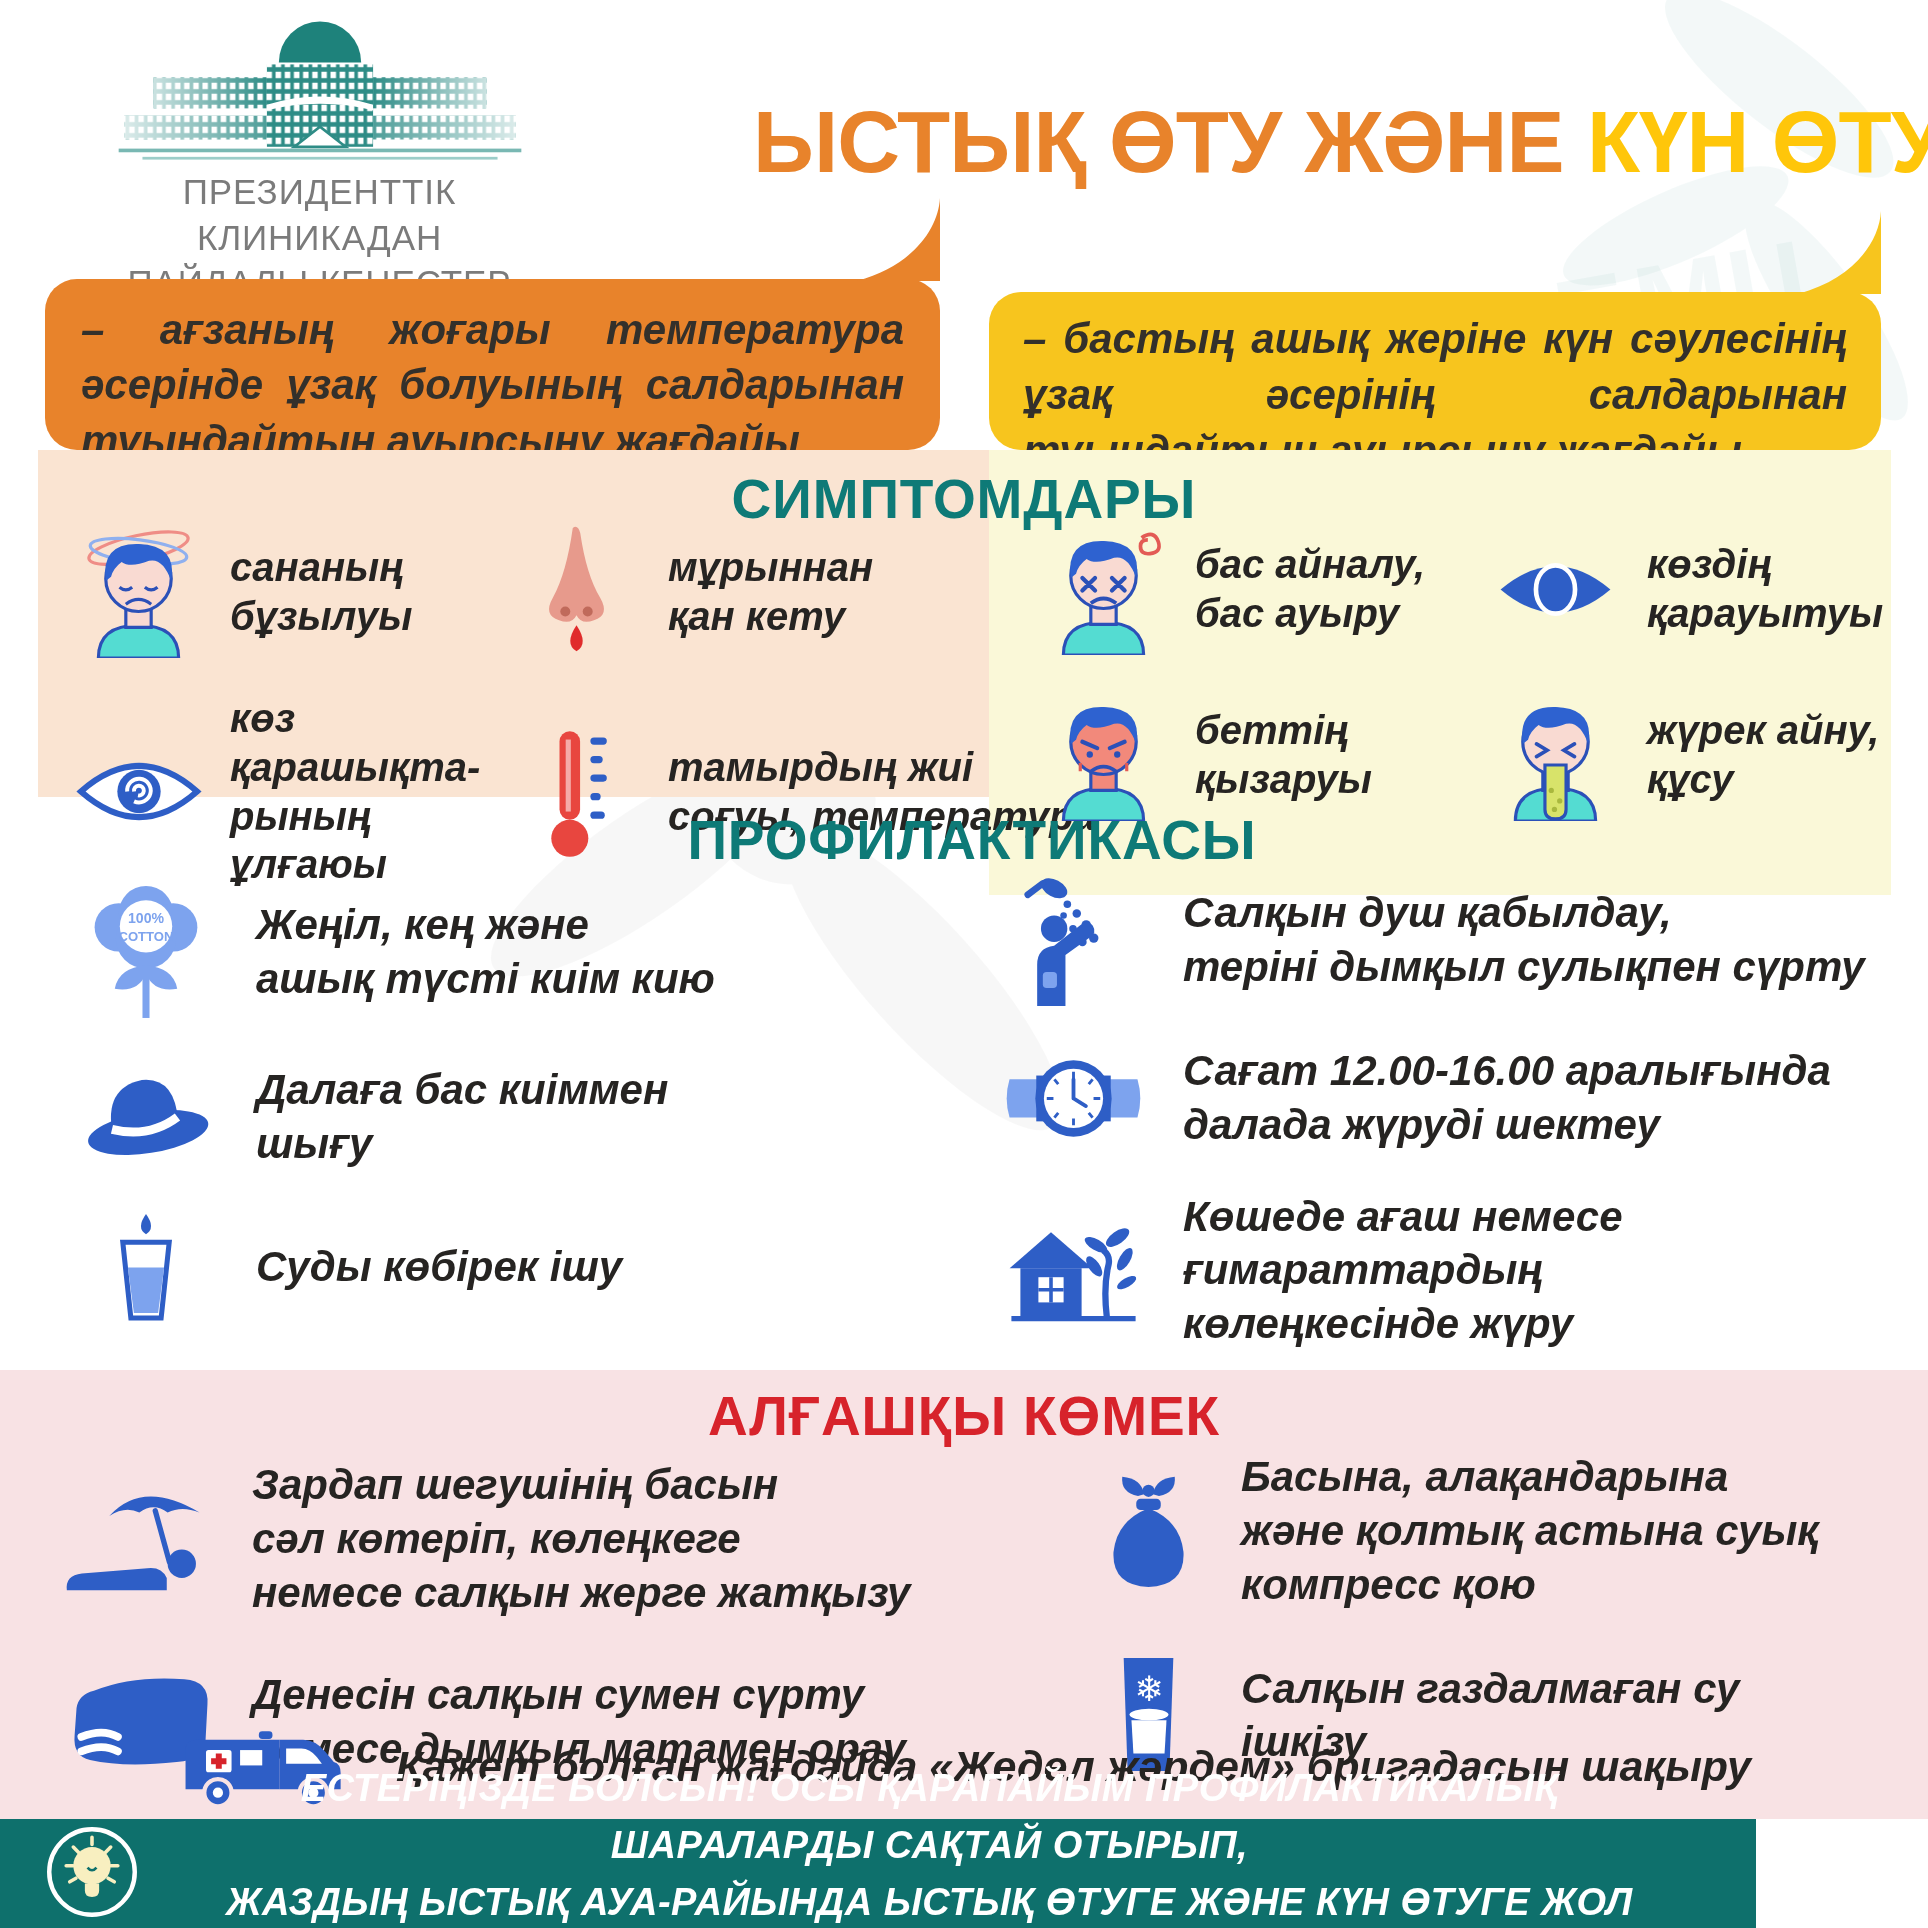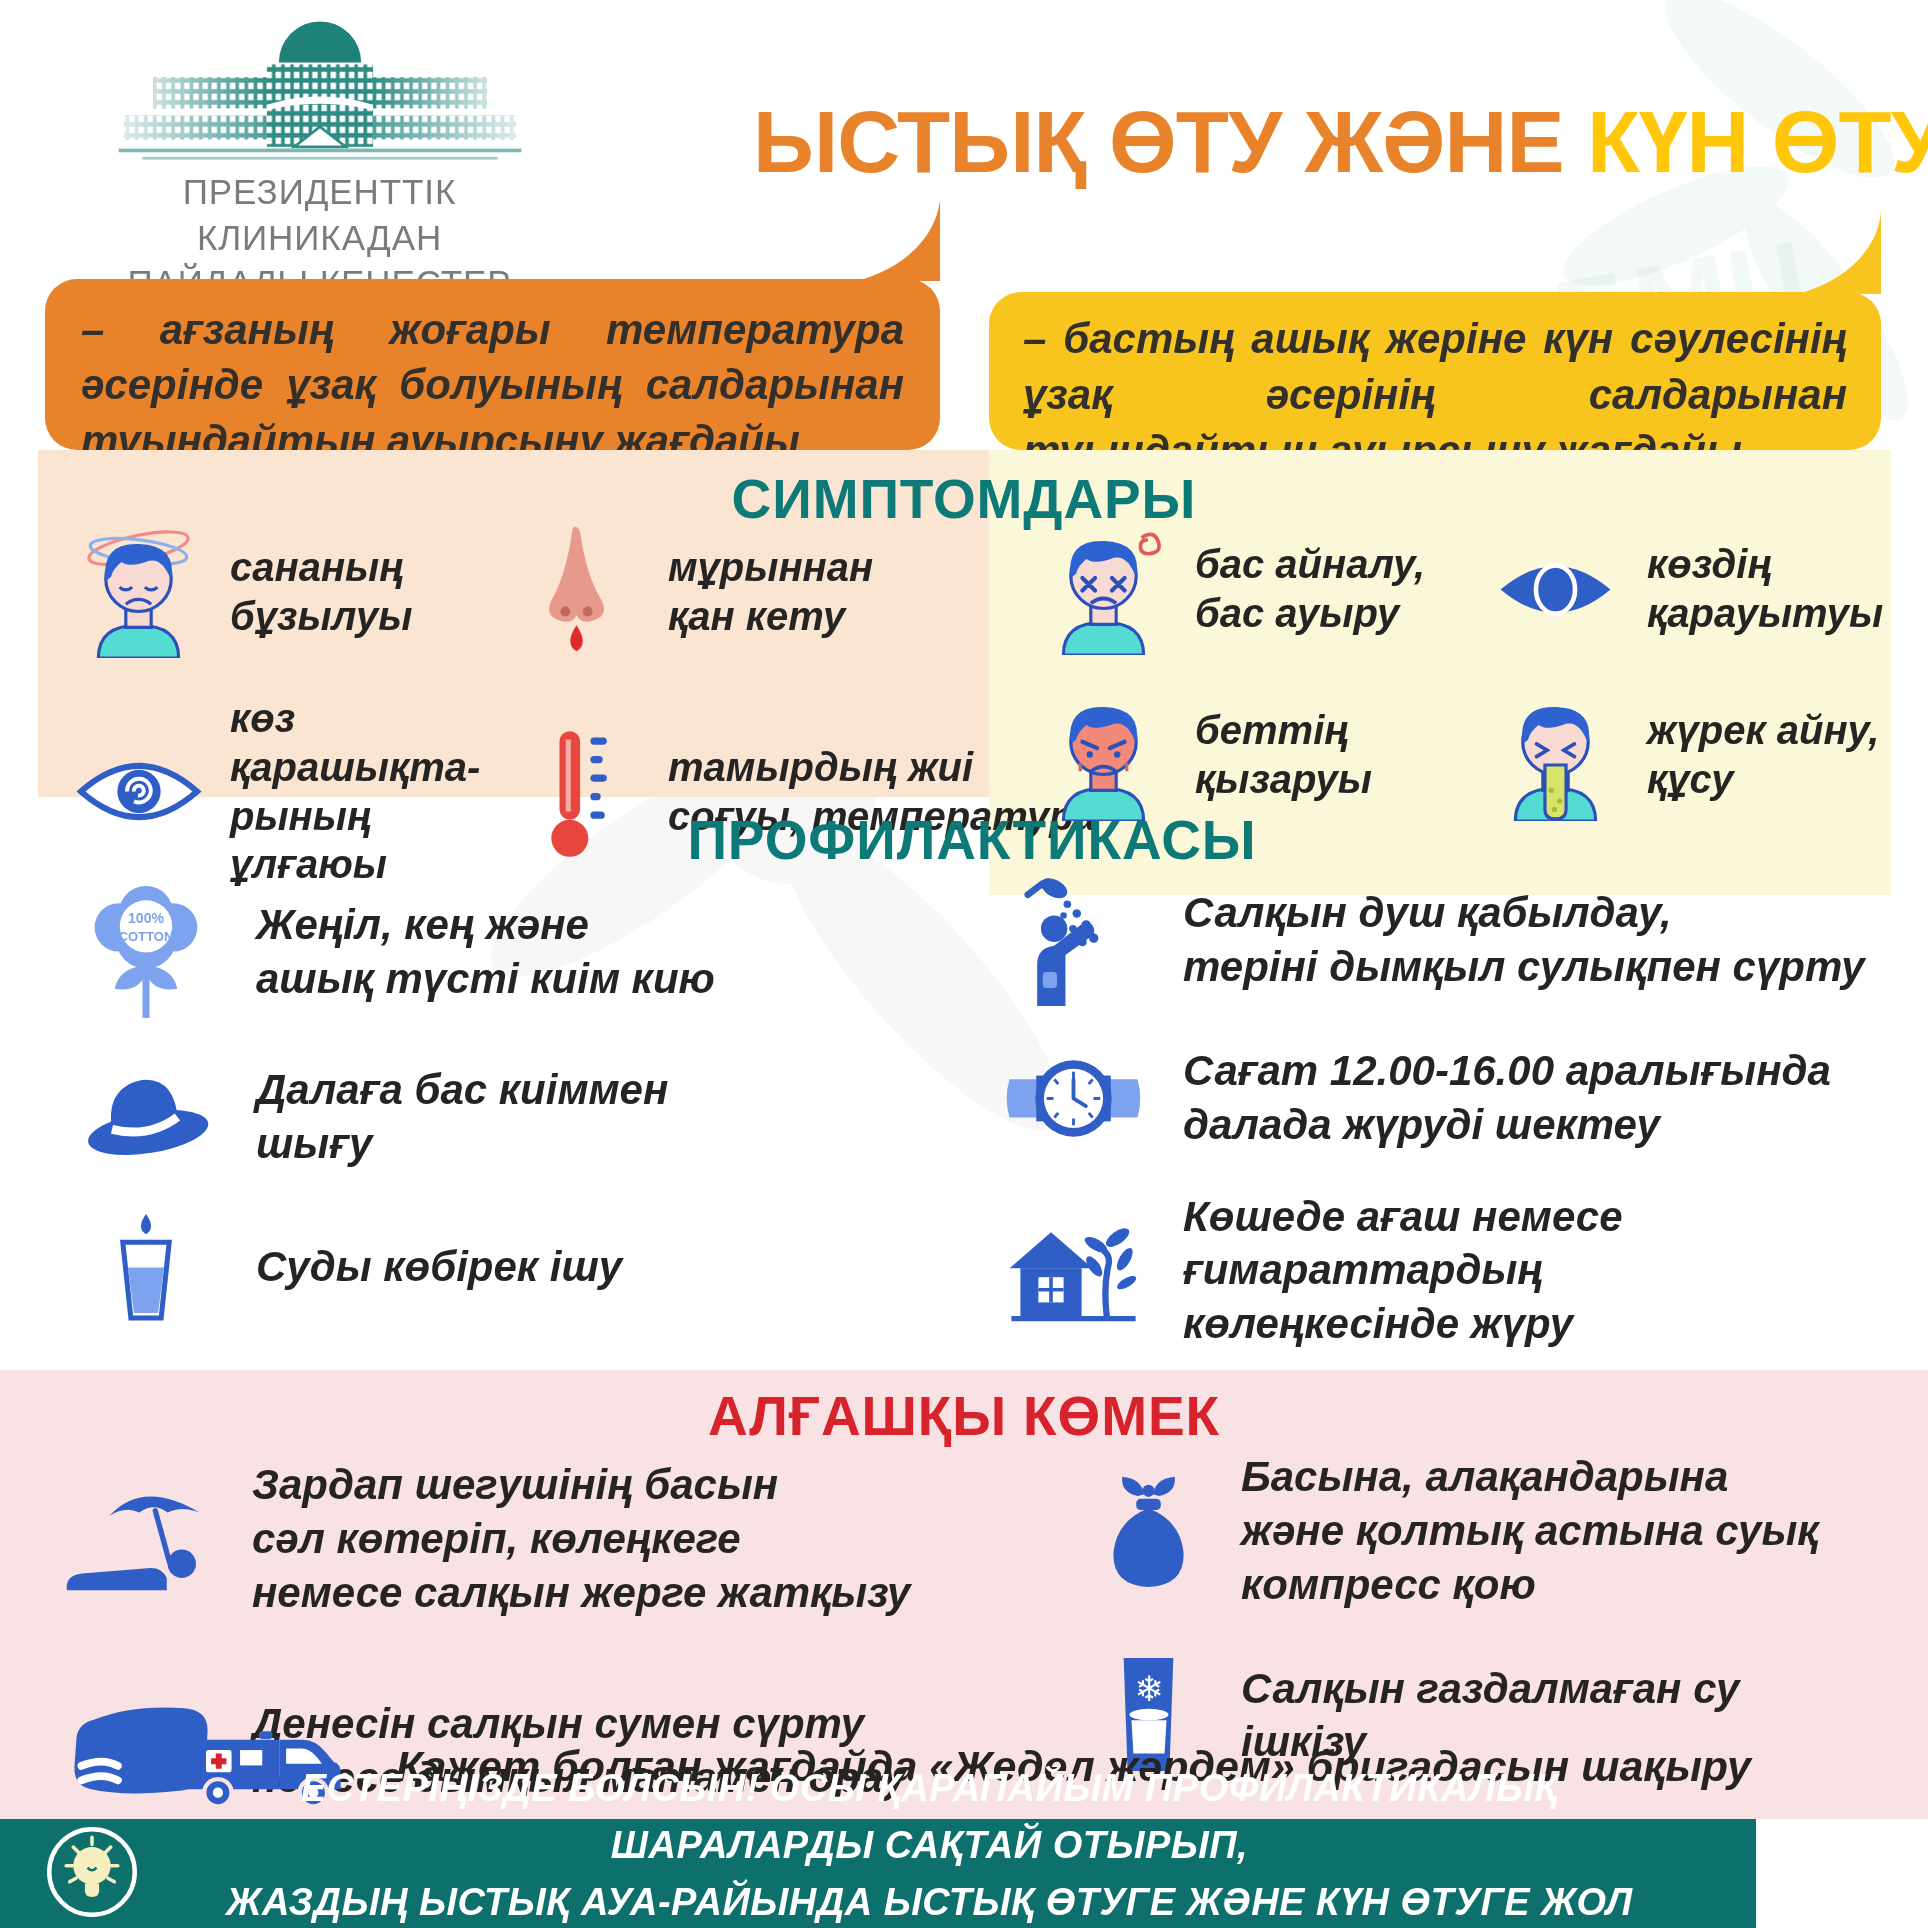--- a/index.html
+++ b/index.html
@@ -33,21 +33,21 @@
   .col{display:flex;flex-direction:column;}
   .prev-left{left:62px;top:881px;width:885px;gap:41px;}
   .prev-right{left:989px;top:874px;width:913px;gap:38px;}
   .p-item{display:flex;align-items:center;gap:26px;}
   .p-item .icobox{width:168px;}
   .p-item .txt{font-size:42px;line-height:1.28;color:#262422;}
   
   .panel-aid{left:0;top:1370px;width:1928px;height:449px;background:var(--pink-bg);}
   .aid-head{top:1384px;color:var(--red);}
   .aid-head.sec-head{color:var(--red);}
-  .aid-left{left:58px;top:1458px;width:876px;gap:78px;}
+  .aid-left{left:58px;top:1458px;width:876px;gap:49px;}
   .aid-right{left:1092px;top:1450px;width:819px;gap:43px;}
   .amb-row{left:0;top:1716px;width:1928px;display:flex;align-items:center;justify-content:center;gap:40px;}
   .amb-row .txt{font-size:43px;color:#262422;}
   
   .footer{left:0;top:1819px;width:1756px;height:109px;background:var(--footer-teal);display:flex;align-items:center;}
   .footer .bulb{margin-left:43px;flex:none;}
   .footer .txt{flex:1;text-align:center;color:#fff;font-size:38px;line-height:1.5;padding:0 66px 0 28px;letter-spacing:0.5px;}
   .wm{font-size:113px;font-weight:700;color:#2E8C86;opacity:.05;}
 </style>
 </head>

